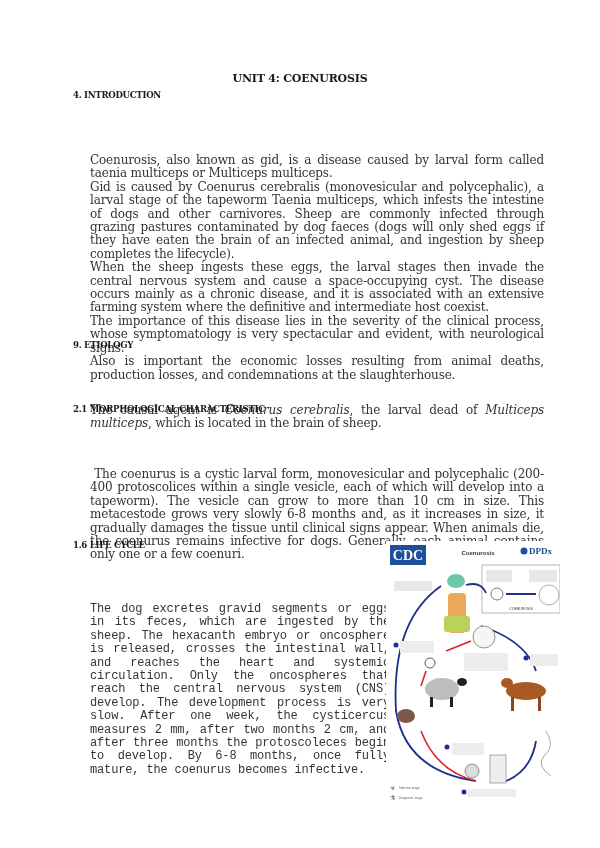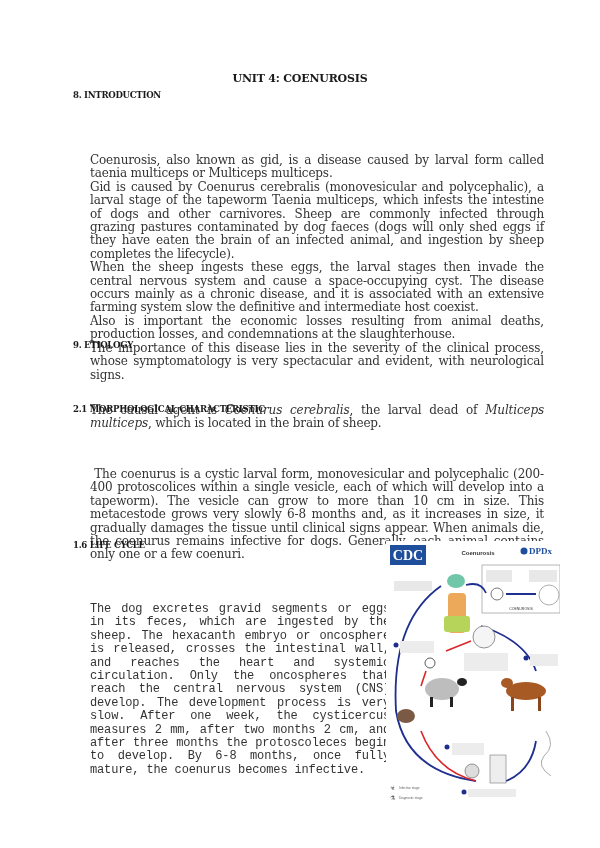--- a/index.html
+++ b/index.html
@@ -13,27 +13,27 @@
   em { }
   .diagram { position:absolute; left:386px; top:541px; width:174px; height:280px; }
 </style>
 </head>
 <body>
 
 <div class="page">
 
   <div class="title">UNIT 4: COENUROSIS</div>
 
-  <div class="h" style="top:90px">8. INTRODUCTION</div>
+  <div class="h" style="top:90px">4. INTRODUCTION</div>
   <div class="p" style="top:114px">
     <span class="blk">Coenurosis, also known as gid, is  a disease caused by larval form called taenia multiceps or Multiceps multiceps.</span>
     <span class="blk">Gid is caused by Coenurus cerebralis (monovesicular and polycephalic), a larval stage of the tapeworm Taenia multiceps, which infests the intestine of dogs and other carnivores. Sheep are commonly infected through grazing pastures contaminated by dog faeces (dogs will only shed eggs if they have eaten the brain of an infected animal, and ingestion by sheep completes the lifecycle).</span>
-    <span class="blk">When the sheep ingests these eggs, the larval stages then invade the central nervous system and cause a space-occupying cyst. The disease occurs mainly as a chronic disease, and it is associated with an extensive farming system slow the definitive and intermediate host coexist.</span>
+    <span class="blk">When the sheep ingests these eggs, the larval stages then invade the central nervous system and cause a space-occupying cyst. The disease occurs mainly as a chronic disease, and it is associated with an extensive farming system where the definitive and intermediate host coexist.</span>
+    <span class="blk">The importance of  this disease lies in the severity of the clinical process, whose symptomatology is very spectacular and evident, with neurological signs.</span>
     <span class="blk">Also is important the economic losses resulting from animal deaths, production losses, and condemnations at the slaughterhouse.</span>
-    <span class="blk">The importance of  this disease lies in the severity of the clinical process, whose symptomatology is very spectacular and evident, with neurological signs.</span>
   </div>
 
   <div class="h" style="top:340px">9. ETIOLOGY</div>
   <div class="p" style="top:364px"><span>The causal agent is </span><em>Coenurus cerebralis</em><span>, the larval dead of </span><em>Multiceps multiceps</em><span>, which is located in the brain of sheep.</span></div>
 
   <div class="h" style="top:404px">2.1 MORPHOLOGICAL CHARACTERISTIC</div>
   <div class="p" style="top:428px">
     <span class="blk" style="white-space:pre-wrap"> The coenurus is a cystic larval form, monovesicular and polycephalic (200-400 protoscolices within a single vesicle, each of which will develop into a tapeworm). The vesicle can grow to more than 10 cm in size. This metacestode grows very slowly 6-8 months and, as it increases in size, it gradually damages the tissue until clinical signs appear. When animals die, the coenurus remains infective for dogs. Generally, each animal contains only one or a few coenuri.</span>
   </div>
 

